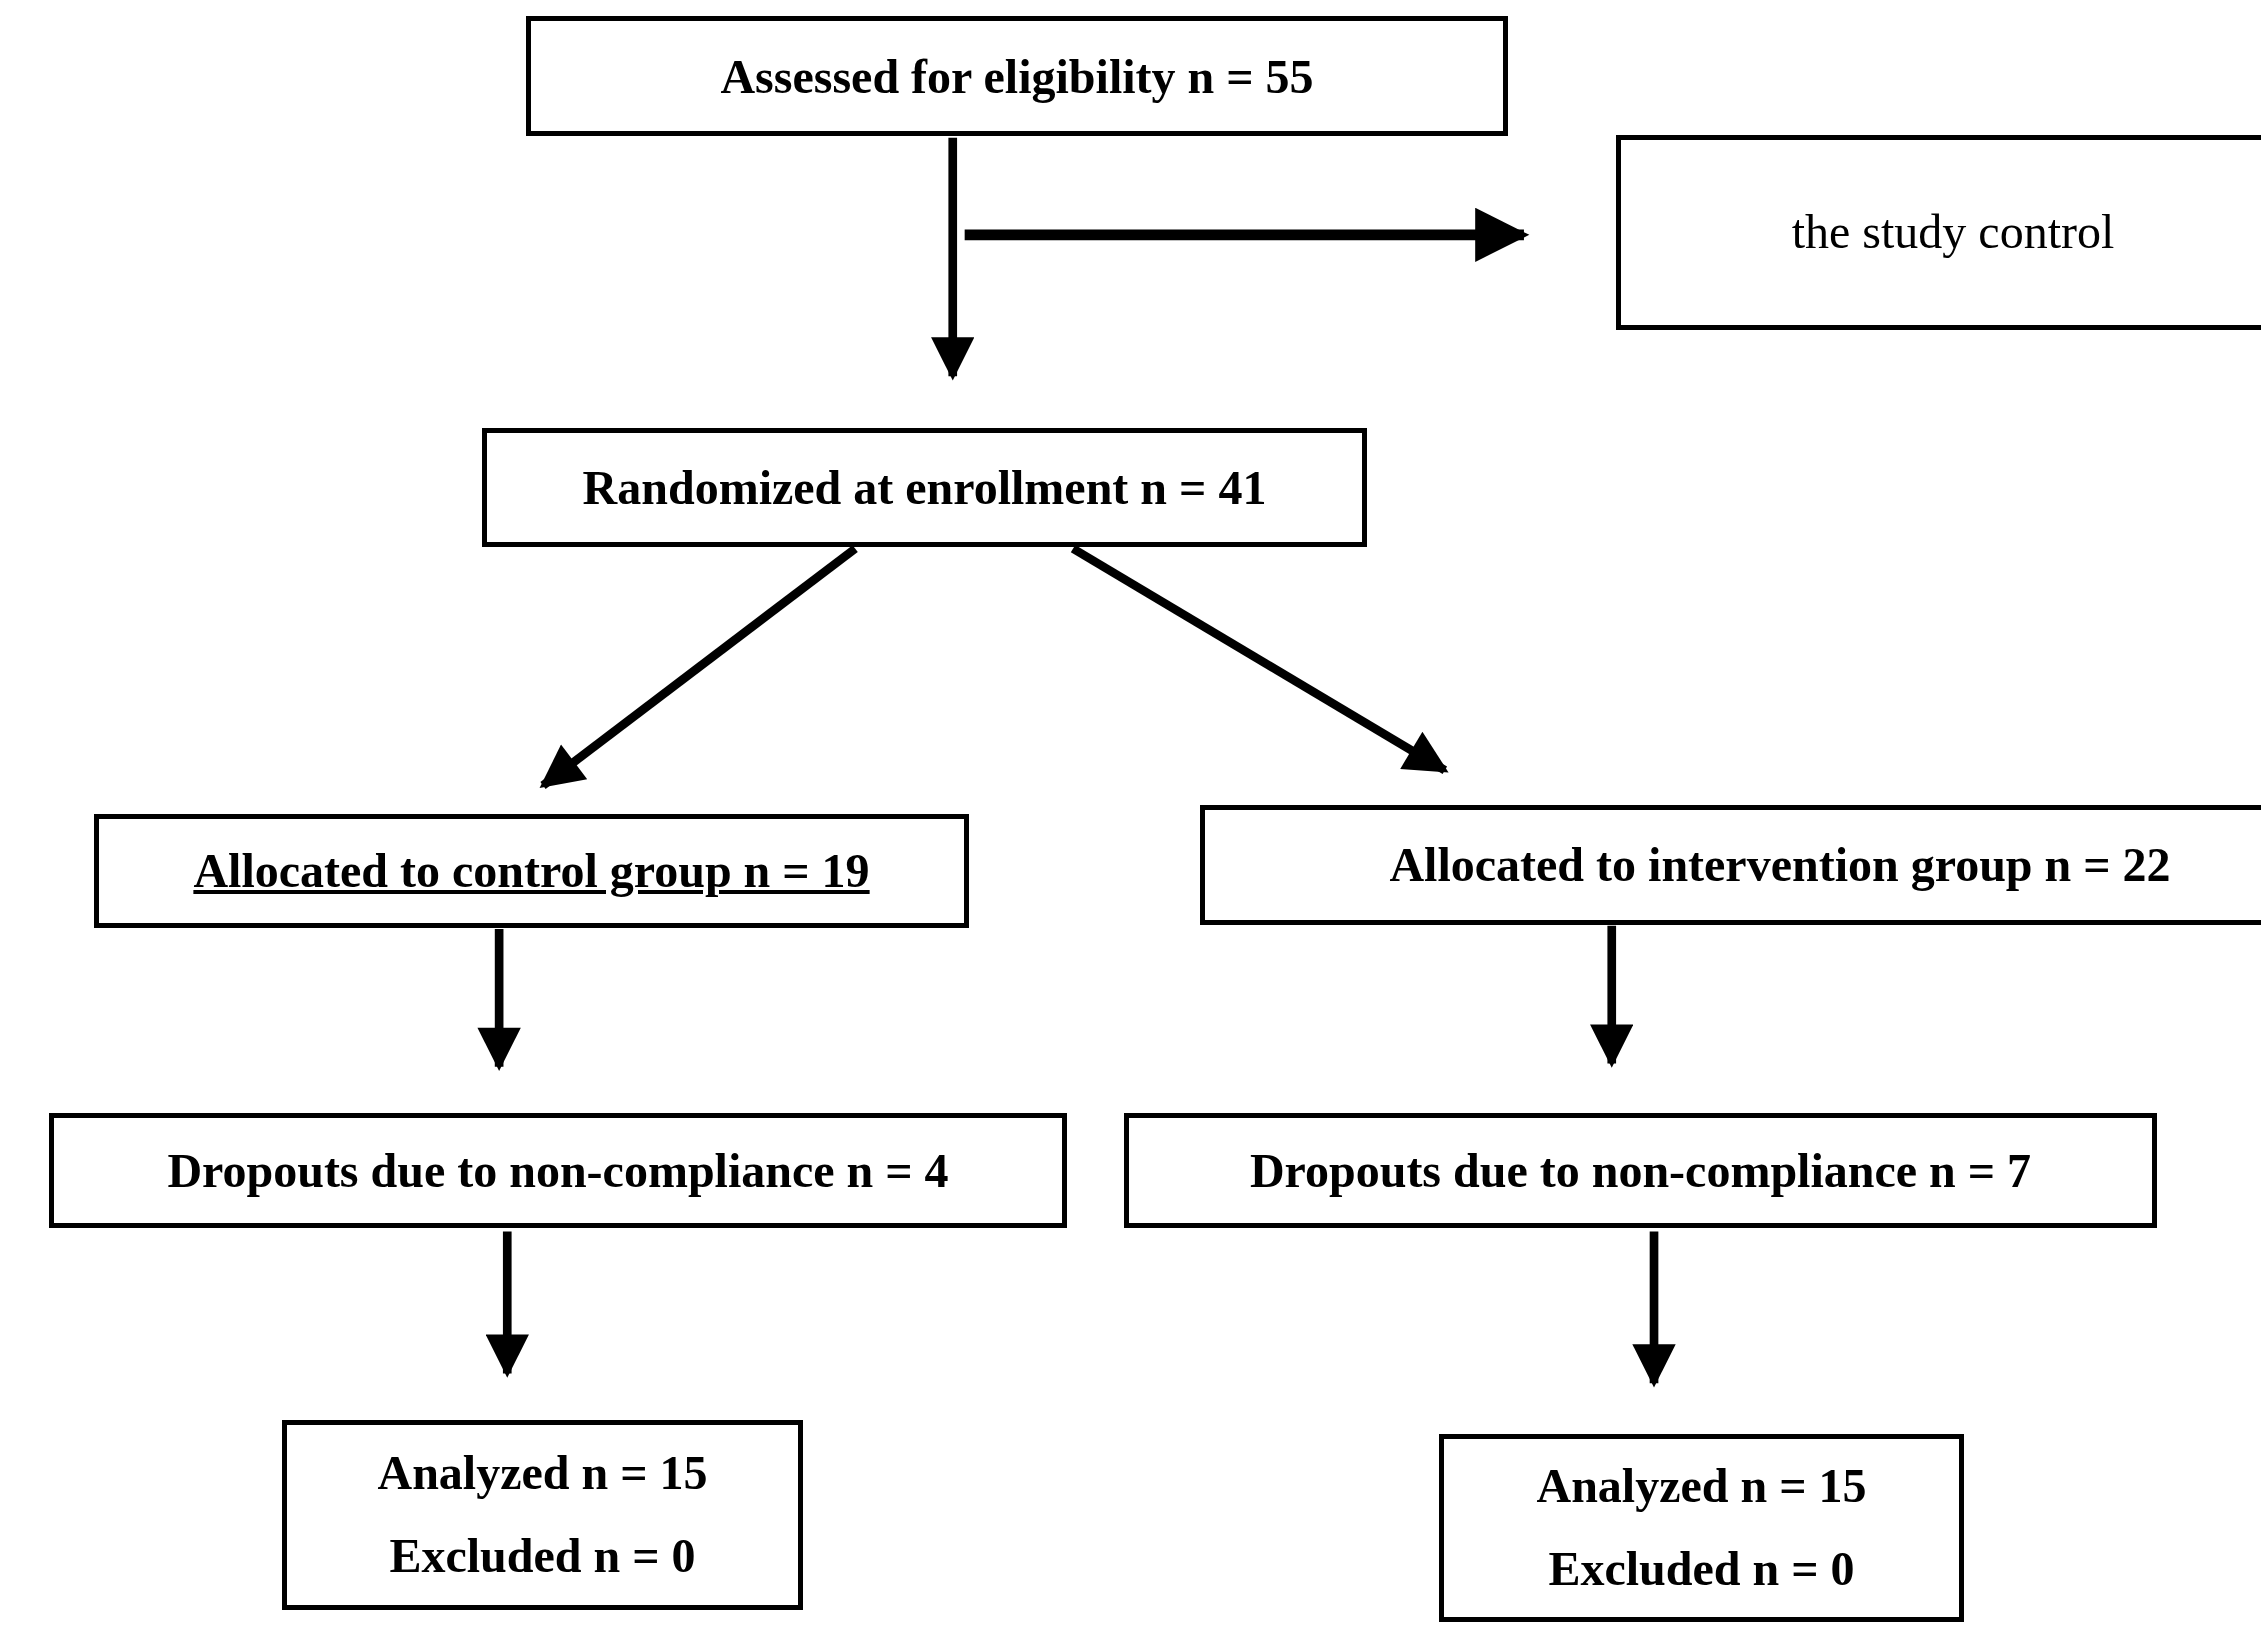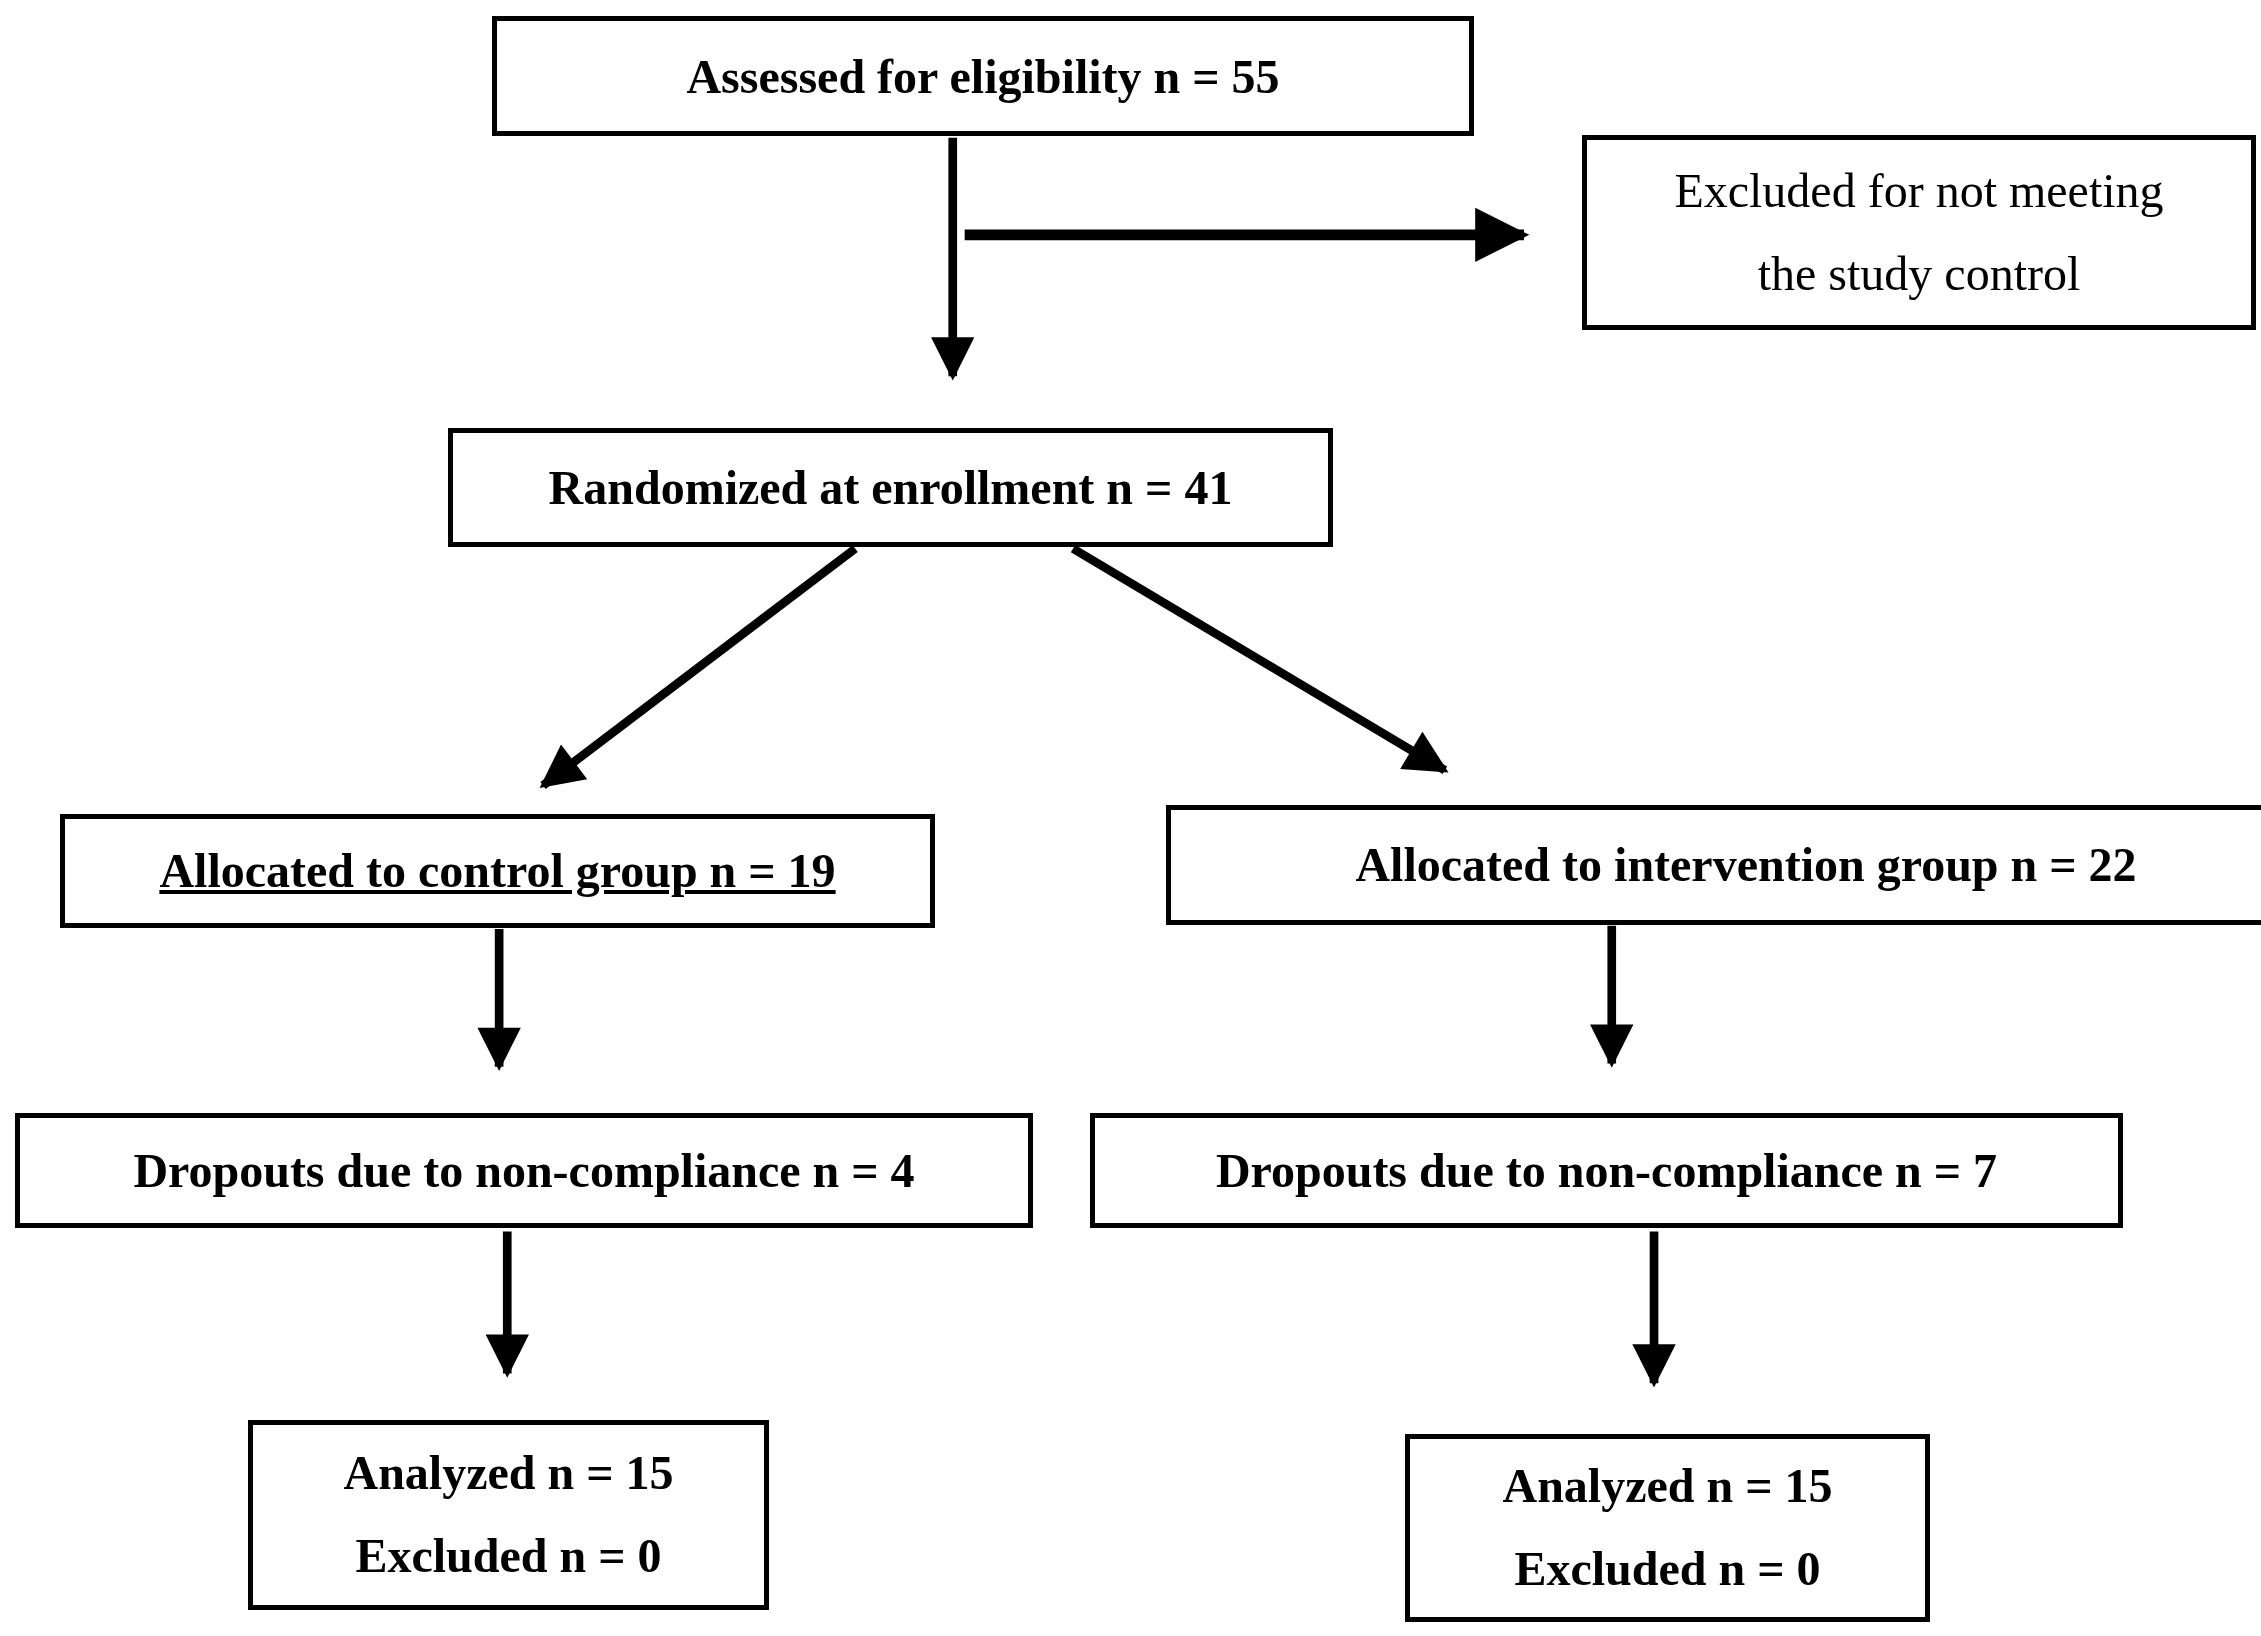--- a/index.html
+++ b/index.html
@@ -22,20 +22,21 @@
     background: #ffffff;
     display: flex;
     flex-direction: column;
     align-items: center;
     justify-content: center;
     text-align: center;
     font-size: 48px;
     line-height: 1.15;
     font-weight: bold;
     letter-spacing: 0px;
+    margin-left: 34px;
   }
   .flowbox.two-line {
     line-height: 1.72;
   }
   .flowbox.regular {
     font-weight: normal;
   }
   
   .box-assessed      { left: 492px;  top: 16.3px;   width: 982px; height: 120px; }
   .box-excluded      { left: 1582px; top: 135px;  width: 674px; height: 195px; }
@@ -78,21 +79,20 @@
     <line x1="2974" y1="1708" x2="2974" y2="1962" stroke-width="16" marker-end="url(#head)"></line>
     <line x1="936" y1="2272" x2="936" y2="2534" stroke-width="16" marker-end="url(#head)"></line>
     <line x1="3052" y1="2272" x2="3052" y2="2552" stroke-width="16" marker-end="url(#head)"></line>
   </svg>
 
   <div class="flowbox box-assessed">
     <span>Assessed for eligibility n = 55</span>
   </div>
 
   <div class="flowbox box-excluded two-line regular">
-    <span>Excluded for not meeting</span>
     <span>the study control</span>
   </div>
 
   <div class="flowbox box-randomized">
     <span>Randomized at enrollment n = 41</span>
   </div>
 
   <div class="flowbox box-control">
     <span>Allocated to control group n = 19</span>
   </div>

